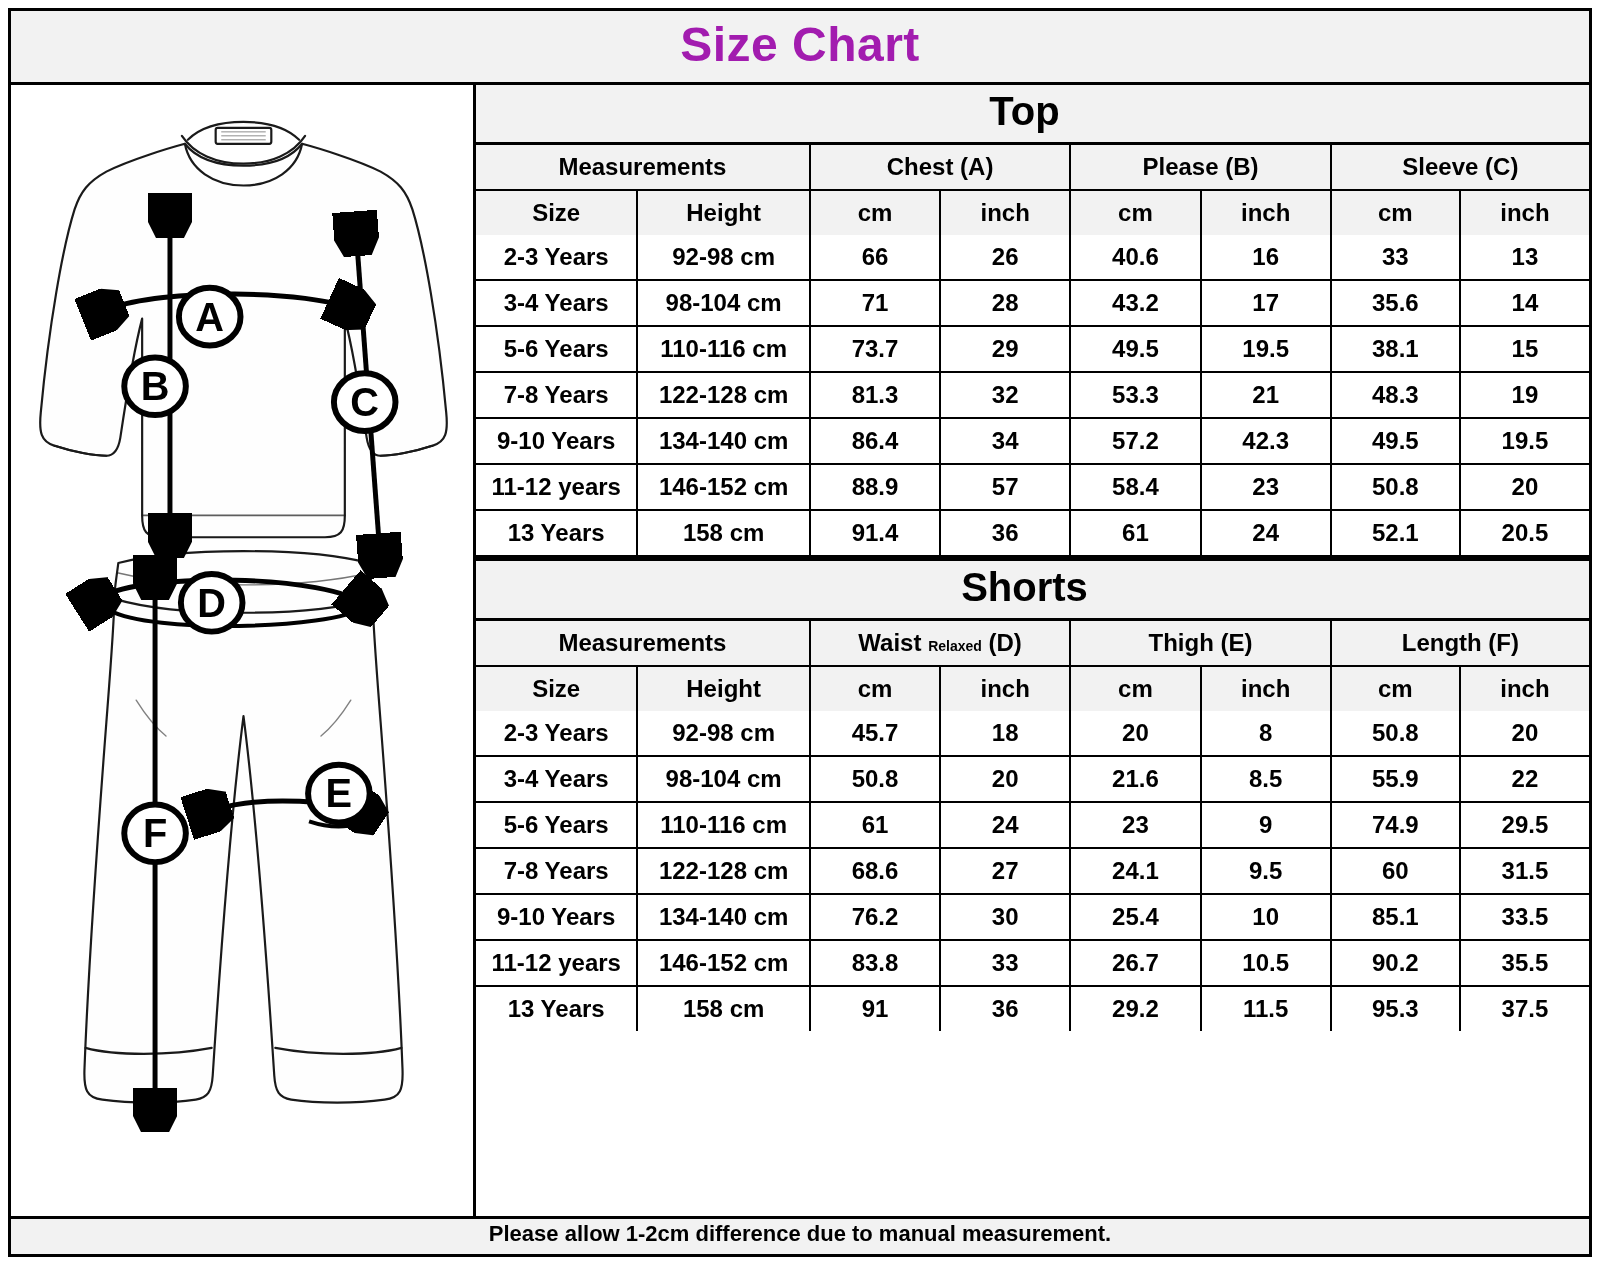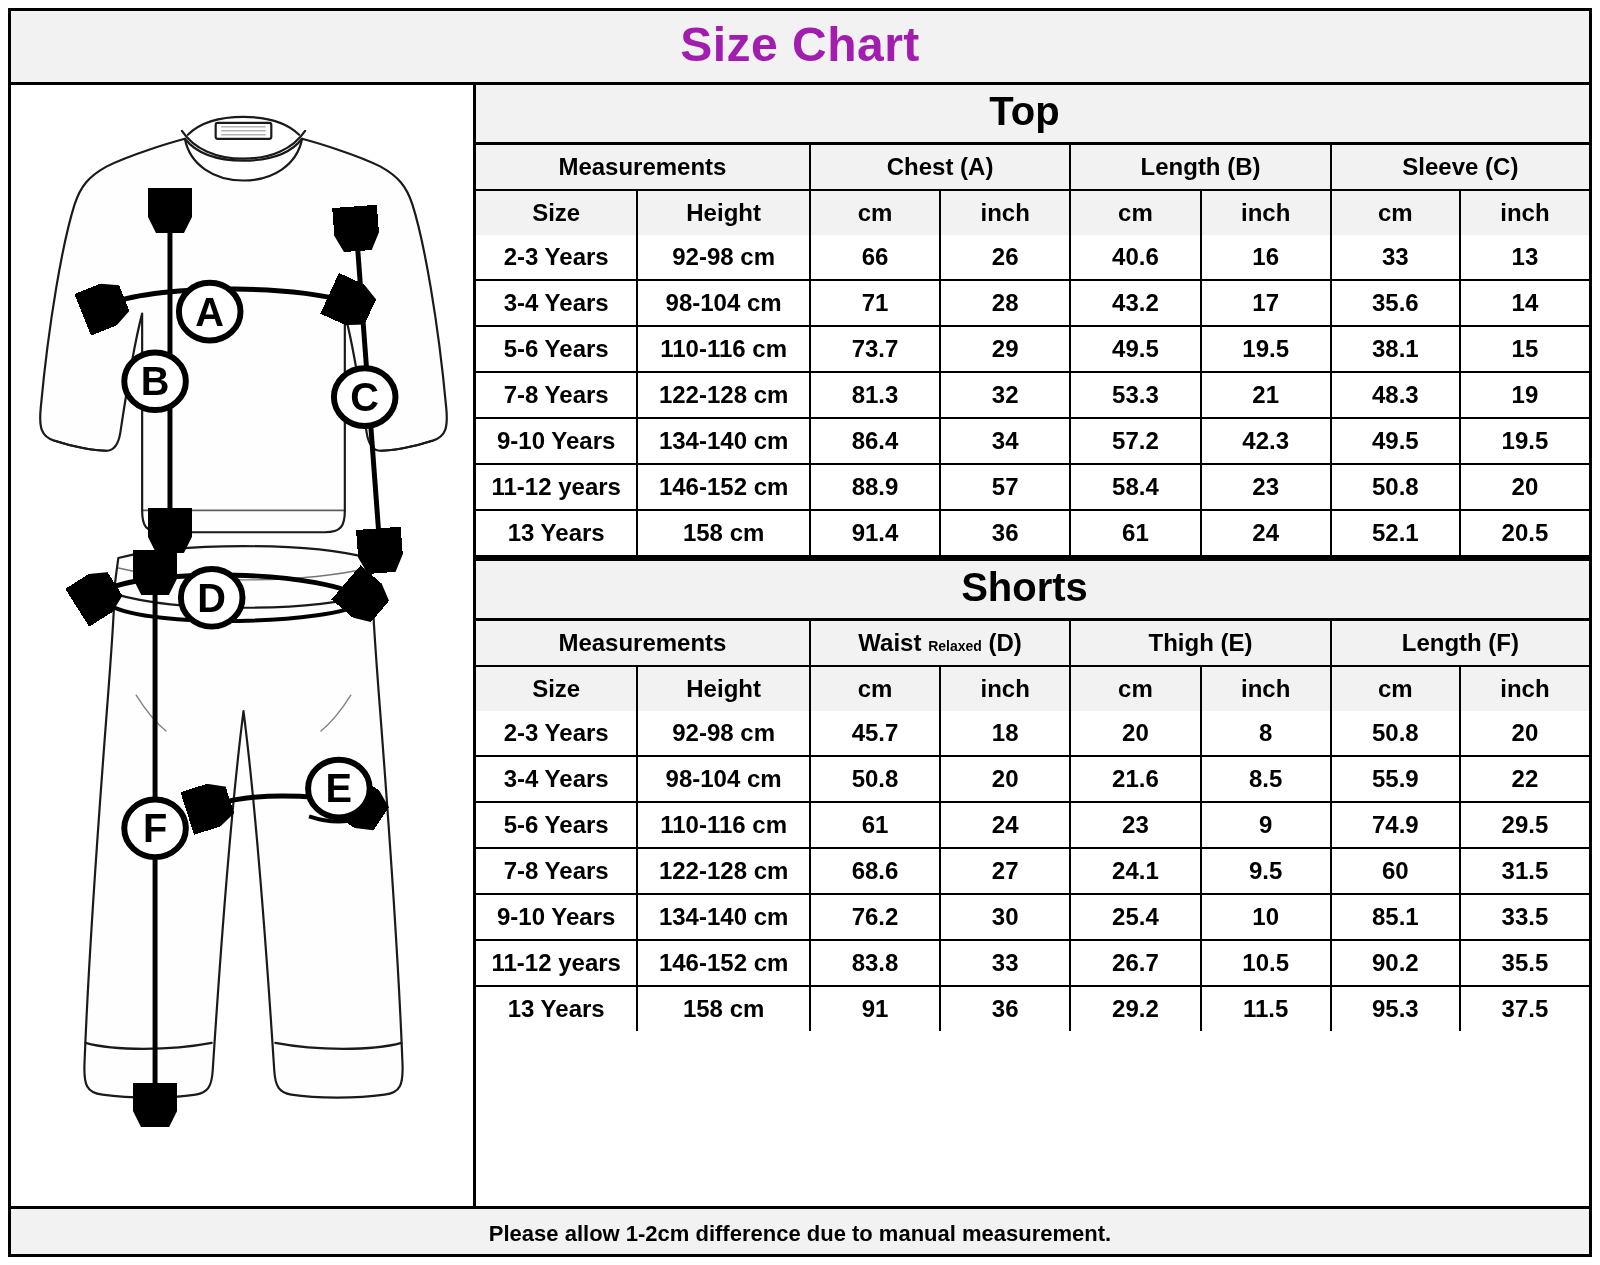--- a/index.html
+++ b/index.html
@@ -106,21 +106,21 @@
   .hdr-group   { font-size: 27px; }
   .hdr-unit    { font-size: 26px; }
   .relaxed-sm  { font-size: 14px; font-weight: bold; }
   .table-wrap { }
   .table-wrap.top-tbl table.grid tr:last-child td { border-bottom: 3px solid #000; }
   .footer {
     border-top: 3px solid #000;
     text-align: center;
     font-size: 22px;
     font-weight: bold;
-    padding: 12px 0 7px 0;
+    padding: 2px 0 7px 0;
     background: #f2f2f2;
   }
 </style>
 </head>
 <body>
 
 <div class="page">
   <div class="frame">
 
     <div class="title-bar">
@@ -253,21 +253,21 @@
                 <col style="width:11.7%">
               <col style="width:11.7%">
                 <col style="width:11.7%">
               <col style="width:11.6%">
                 <col style="width:11.6%">
             </colgroup>
             <thead>
               <tr>
                 <th colspan="2" class="hdr-measure">Measurements</th>
                 <th colspan="2" class="hdr-group">Chest (A)</th>
-                <th colspan="2" class="hdr-group">Length (B)</th>
+                <th colspan="2" class="hdr-group">Please (B)</th>
                 <th colspan="2" class="hdr-group">Sleeve (C)</th>
               </tr>
               <tr>
                 <th class="hdr-unit">Size</th>
                 <th class="hdr-unit">Height</th>
                 <th class="hdr-unit">cm</th>
                 <th class="hdr-unit">inch</th>
                 <th class="hdr-unit">cm</th>
                 <th class="hdr-unit">inch</th>
                 <th class="hdr-unit">cm</th>

